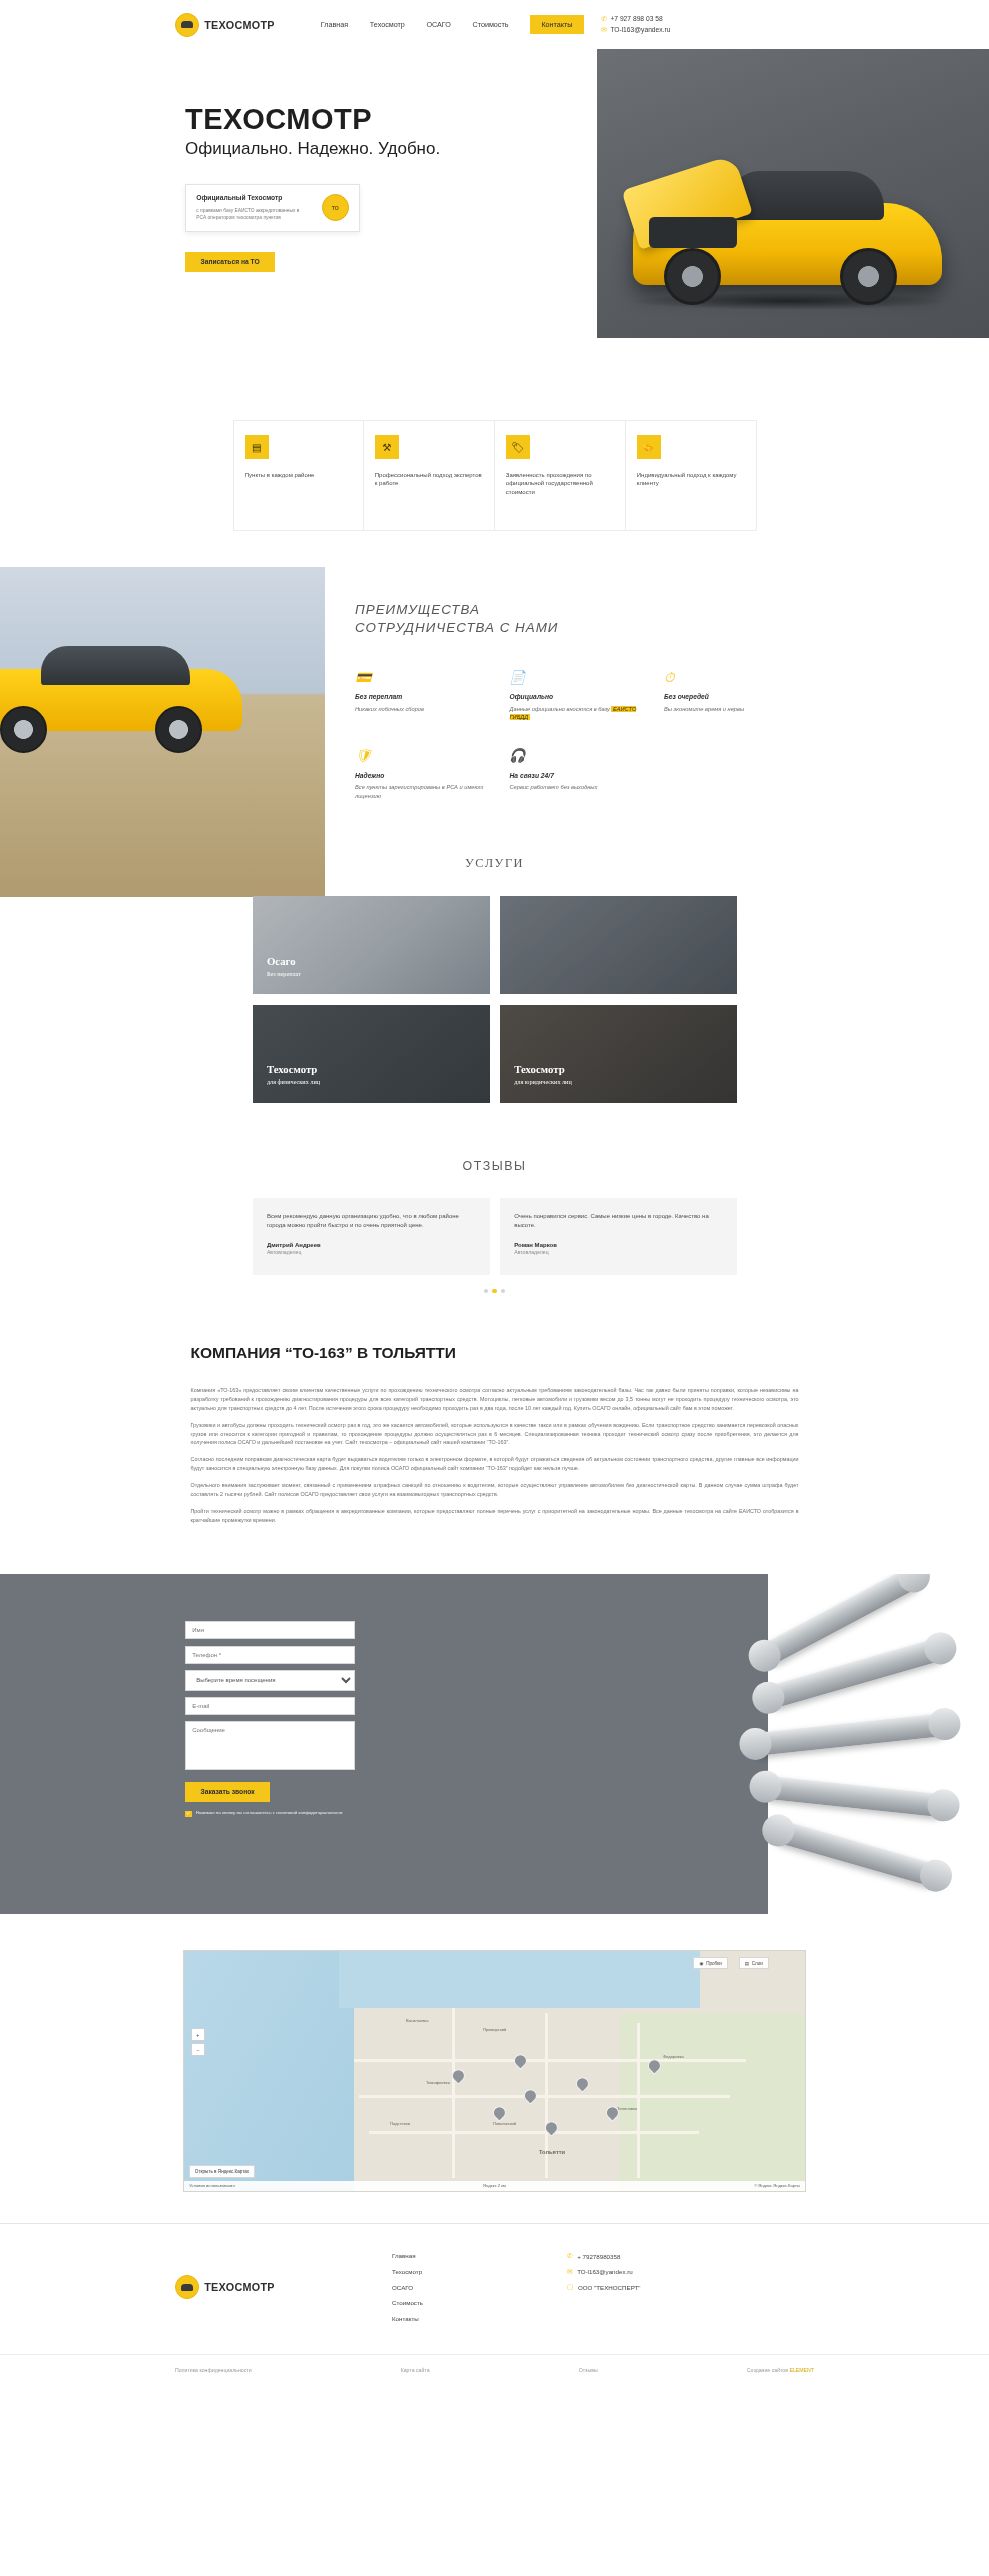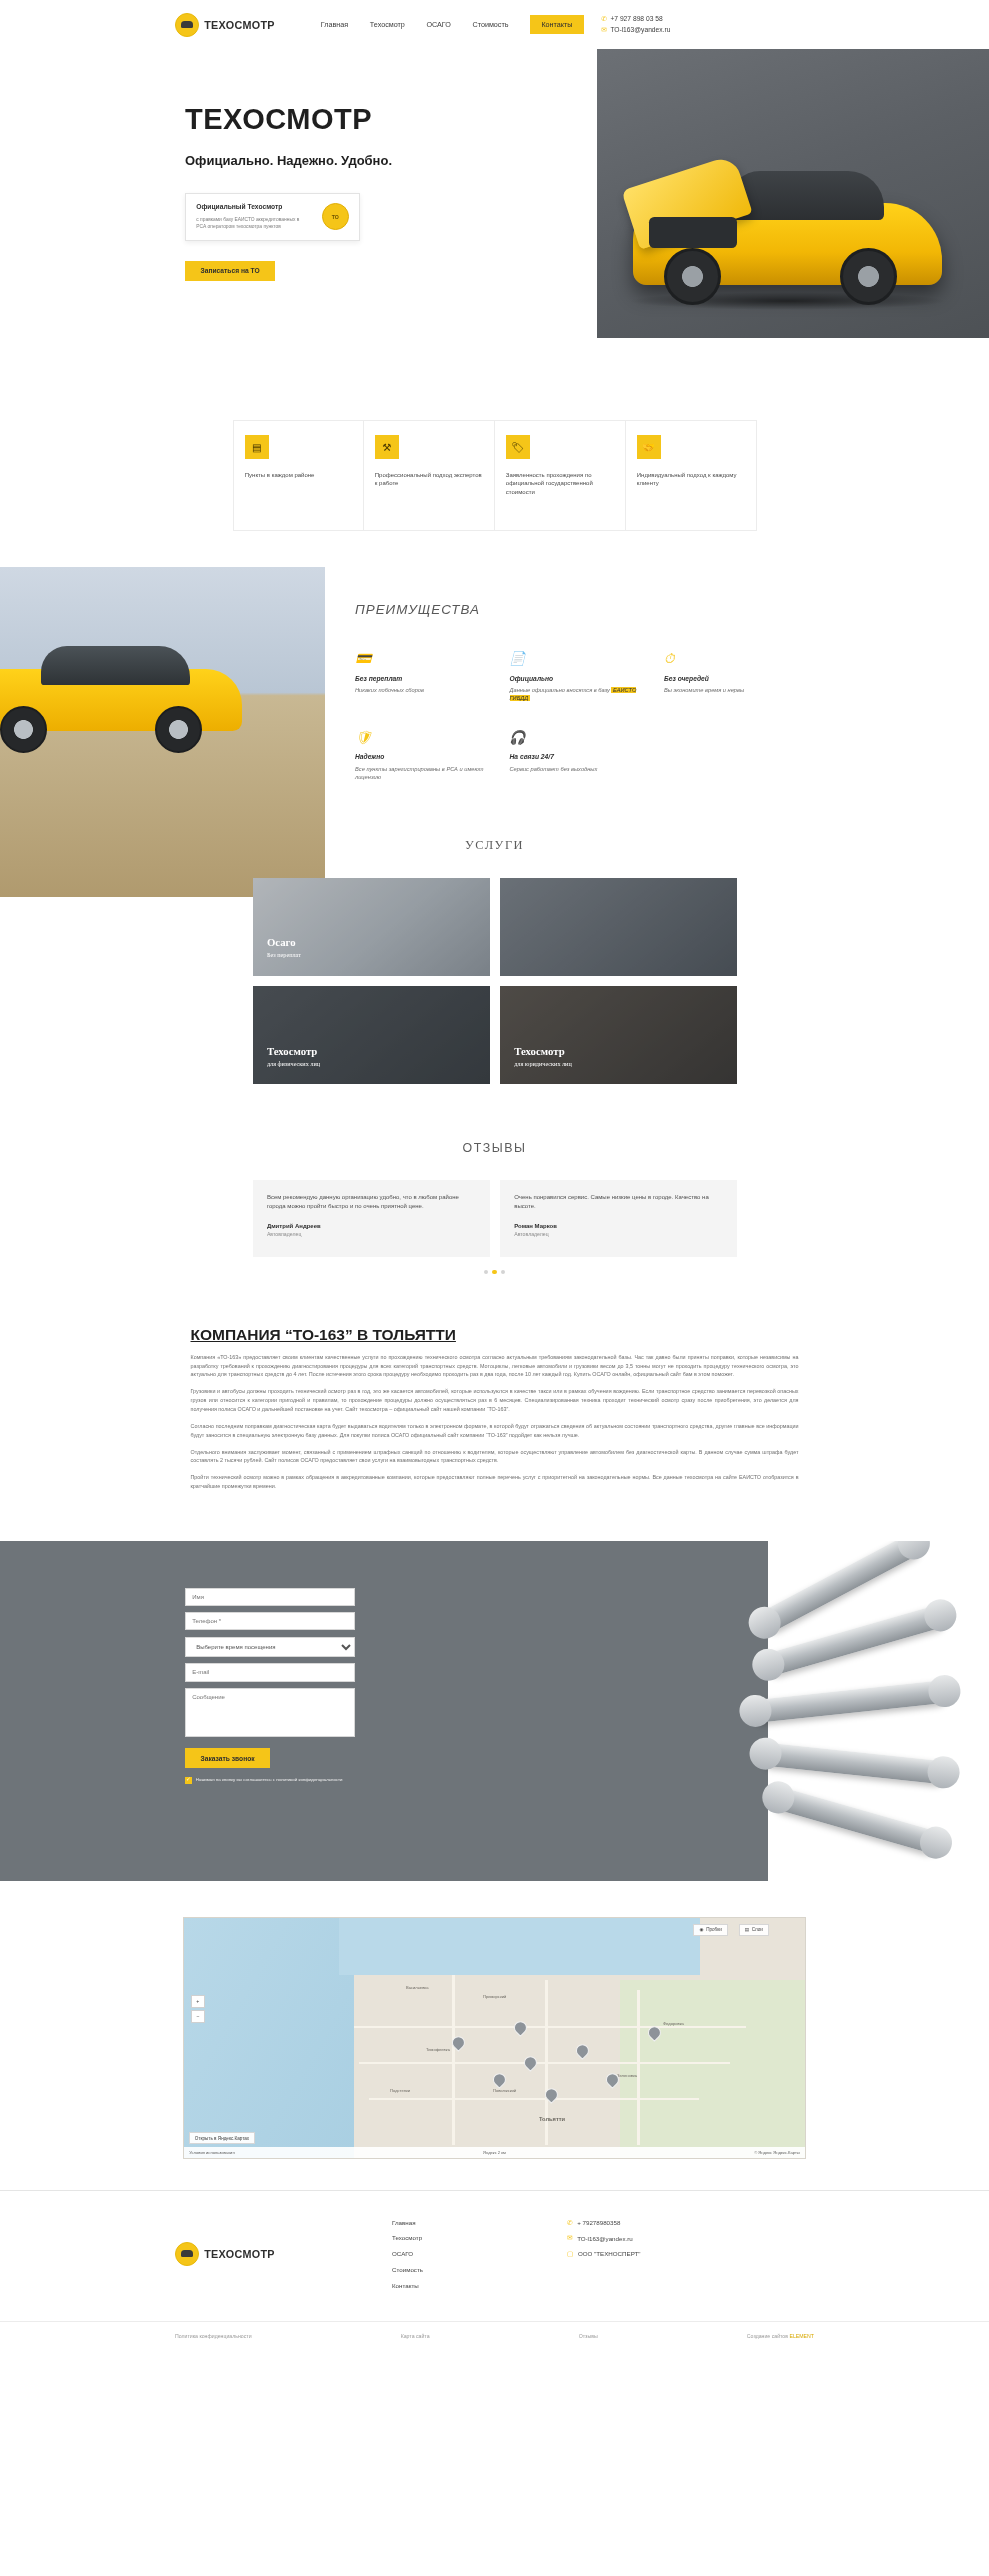--- a/index.html
+++ b/index.html
@@ -89,21 +89,21 @@
   }
   .wheel.w1 { left: 46px; }
   .wheel.w2 { left: 222px; }
   .car-shadow {
     position: absolute; left: 10.3px; bottom: 0; width: 319px; height: 18.5px;
     background: radial-gradient(ellipse at 50% 50%, rgba(0,0,0,.55) 0%, rgba(0,0,0,0) 70%);
   }
 
   .hero-inner { position: relative; padding: 54px 0 0 185px; z-index: 5; }
   .hero-title { font-size: 29px; font-weight: bold; letter-spacing: 0.5px; color: #1f1f1f; }
-  .hero-sub { margin-top: 17px; font-size: 13px; font-weight: bold; color: #1f1f1f; }
+  .hero-sub { margin-top: 3px; font-size: 17px; font-weight: normal; color: #1f1f1f; }
 
   .cert-card {
     margin-top: 25px; width: 175px; background: #fff; border: 0.5px solid #e3e3e3;
     padding: 9.3px 10.3px; box-shadow: 0 1.5px 5.2px rgba(0,0,0,.07);
     display: flex; justify-content: space-between; gap: 6.2px;
   }
   .cert-title { font-size: 6.7px; font-weight: bold; color: #2f2f2f; line-height: 8.8px; }
   .cert-text { margin-top: 5.2px; font-size: 4.9px; color: #7d7d7d; line-height: 6.7px; width: 108px; }
   .cert-seal {
     width: 27px; height: 27px; border-radius: 50%;
@@ -196,21 +196,21 @@
   .rev-card { background: #f4f4f4; padding: 13.4px 14.4px 15.5px; min-height: 77px; }
   .rev-text { font-size: 6px; line-height: 9.3px; color: #4e4e4e; }
   .rev-name { margin-top: 11.3px; font-size: 6px; font-weight: bold; color: #2f2f2f; }
   .rev-role { font-size: 5.2px; color: #8b8b8b; margin-top: 1.5px; }
   .rev-dots { display: flex; justify-content: center; gap: 4.6px; margin-top: 13.4px; }
   .dot { width: 4.1px; height: 4.1px; border-radius: 50%; background: #d4d4d4; }
   .dot.on { background: #f5c518; }
 
   
   .about { width: 608px; margin: 15.5px auto 0; padding-bottom: 31px; }
-  .about h2 { font-size: 15.5px; font-weight: bold; color: #1f1f1f; margin-bottom: 9px; text-decoration: underline; }
+  .about h2 { font-size: 15.5px; font-weight: bold; color: #1f1f1f; margin-bottom: 24px; }
   .about p { font-size: 5.4px; line-height: 8.8px; color: #6f6f6f; margin-bottom: 8.2px; text-align: justify; }
 
   
   .formsec { position: relative; height: 340px; margin-top: 10.3px; }
   .form-left {
     position: absolute; left: 0; top: 0; width: 768px; height: 340px; background: #6e7479;
   }
   .wrench-wrap { position: absolute; right: 0; top: 0; width: 330px; height: 340px; overflow: hidden; }
   .wrench {
     position: absolute; height: 23px; border-radius: 11.3px;
@@ -401,20 +401,21 @@
       <div class="adv-car">
         <div class="adv-body"></div>
         <div class="adv-glass"></div>
         <div class="adv-w a1"></div>
         <div class="adv-w a2"></div>
       </div>
     </div>
     <div class="adv-right">
       <div class="adv-heading">
         <div>ПРЕИМУЩЕСТВА</div>
+        <div>СОТРУДНИЧЕСТВА С НАМИ</div>
       </div>
       <div class="adv-grid">
         <div>
           <div class="adv-ico">💳</div>
           <div class="adv-title">Без переплат</div>
           <div class="adv-desc">Никаких побочных сборов</div>
         </div>
         <div>
           <div class="adv-ico">📄</div>
           <div class="adv-title">Официально</div>

